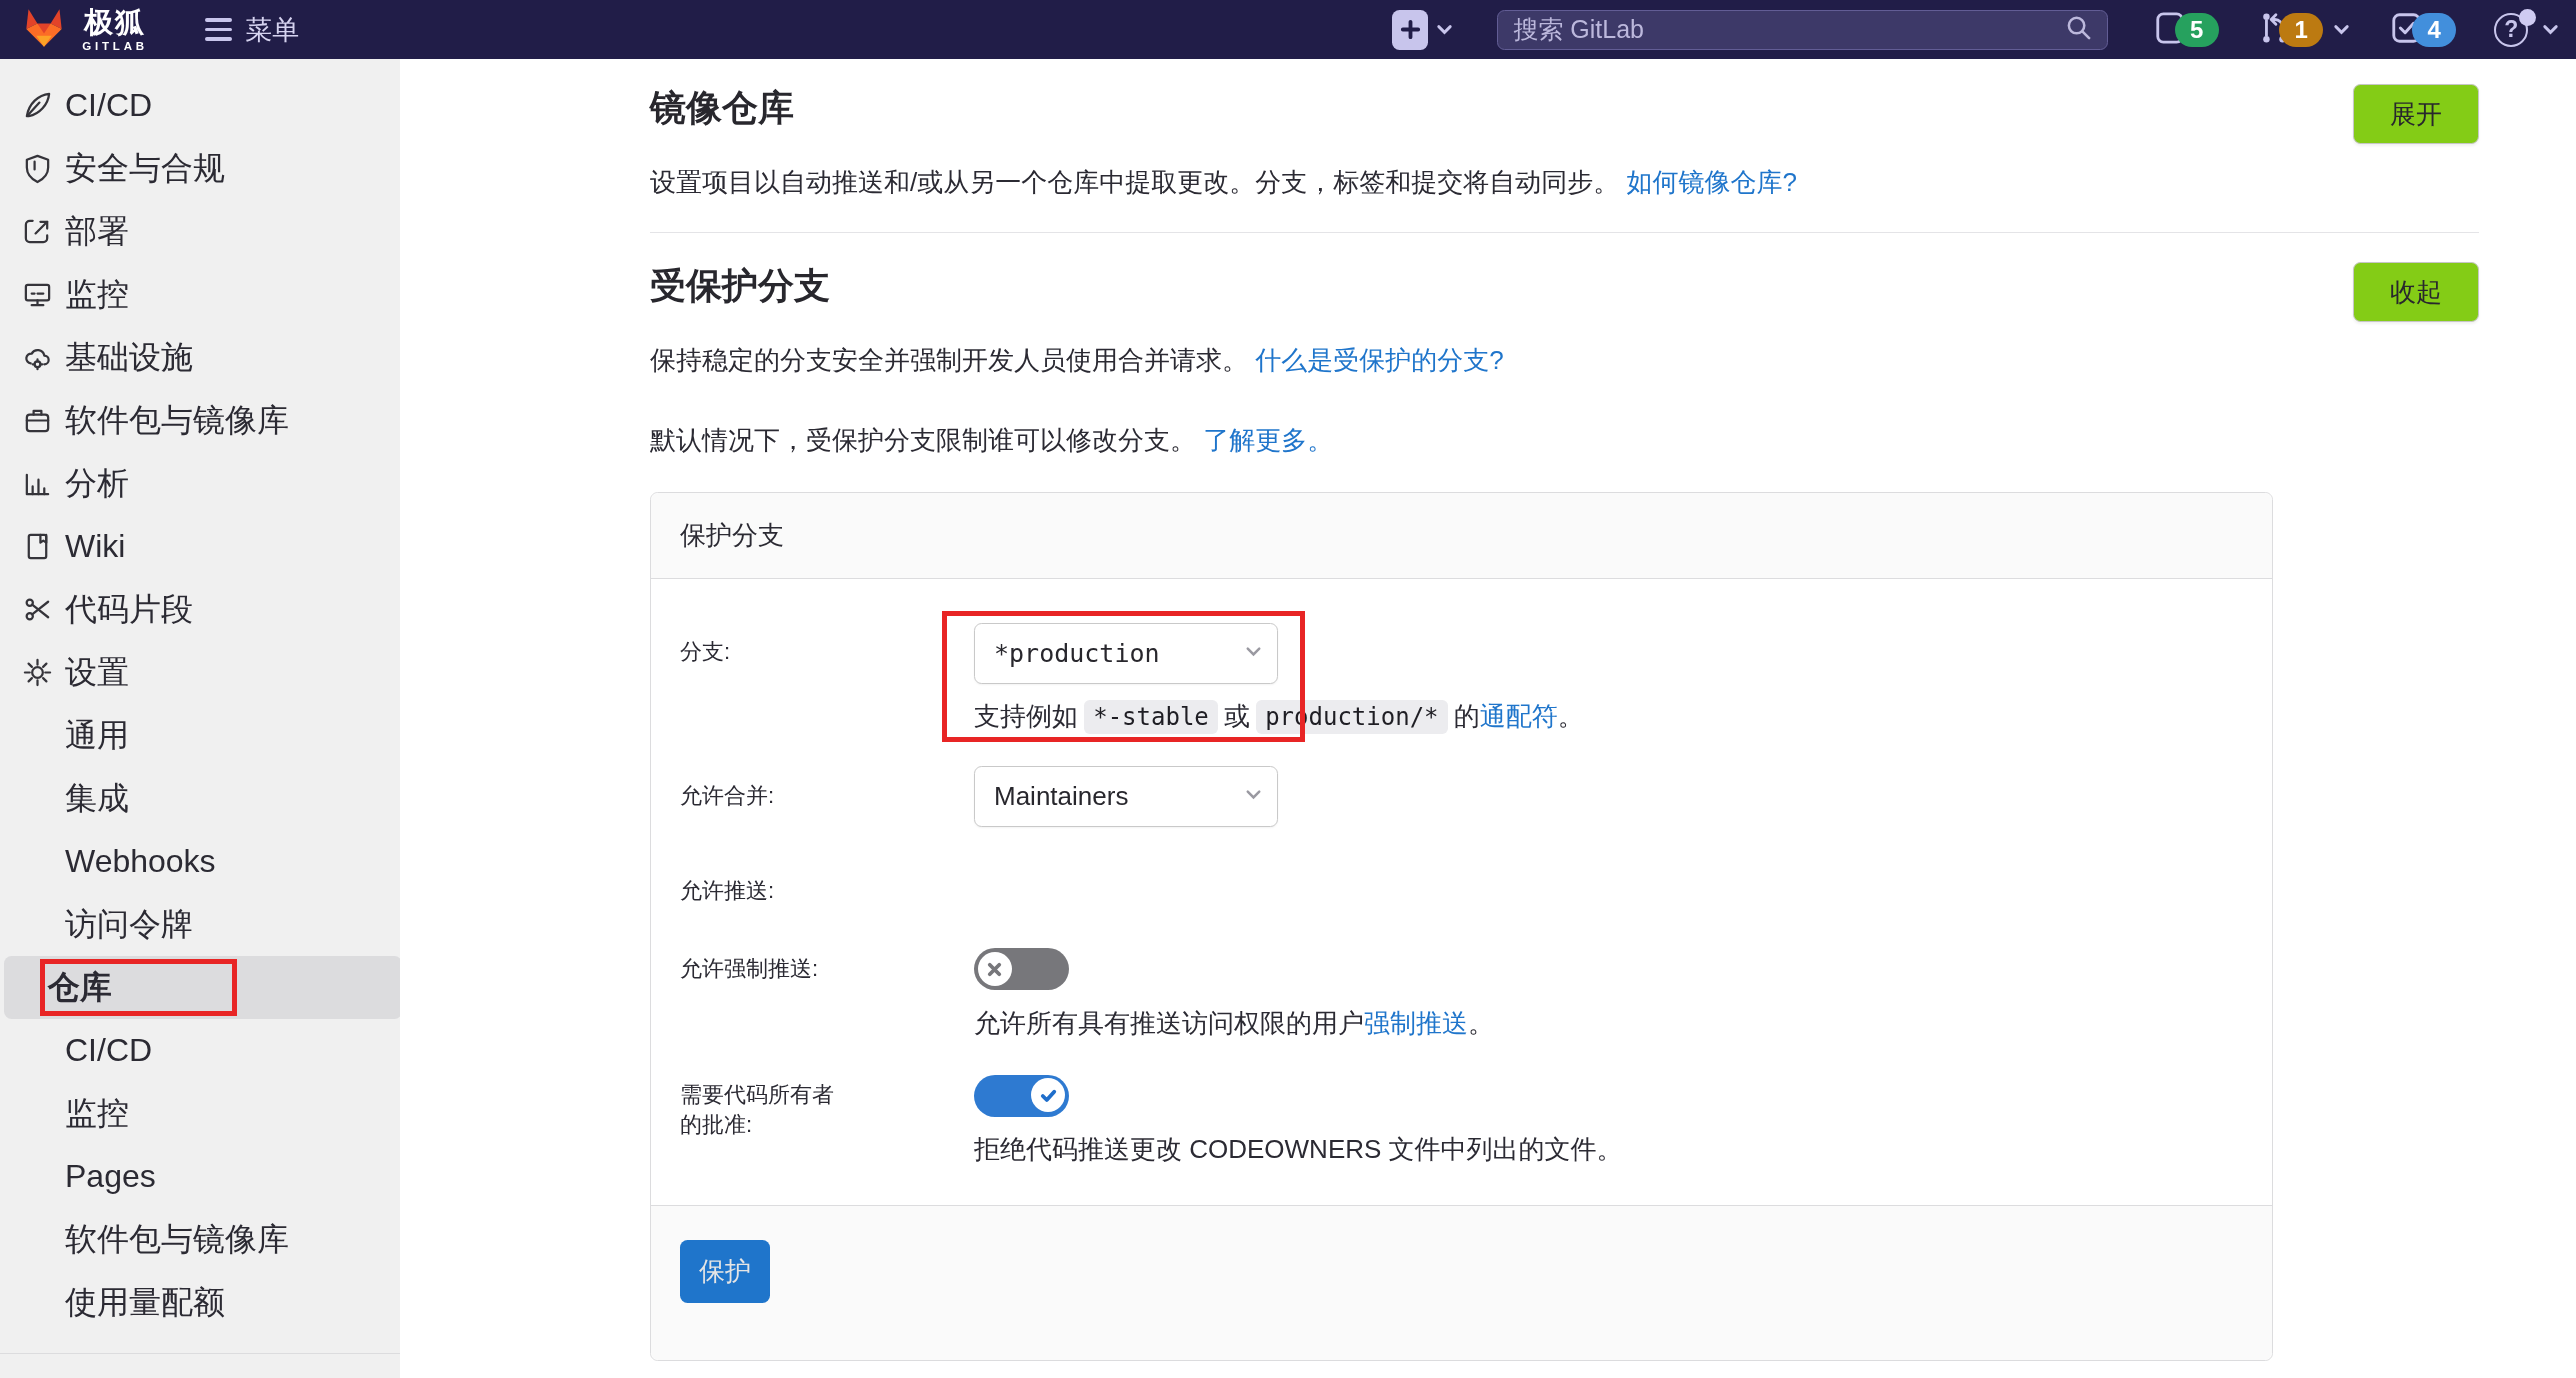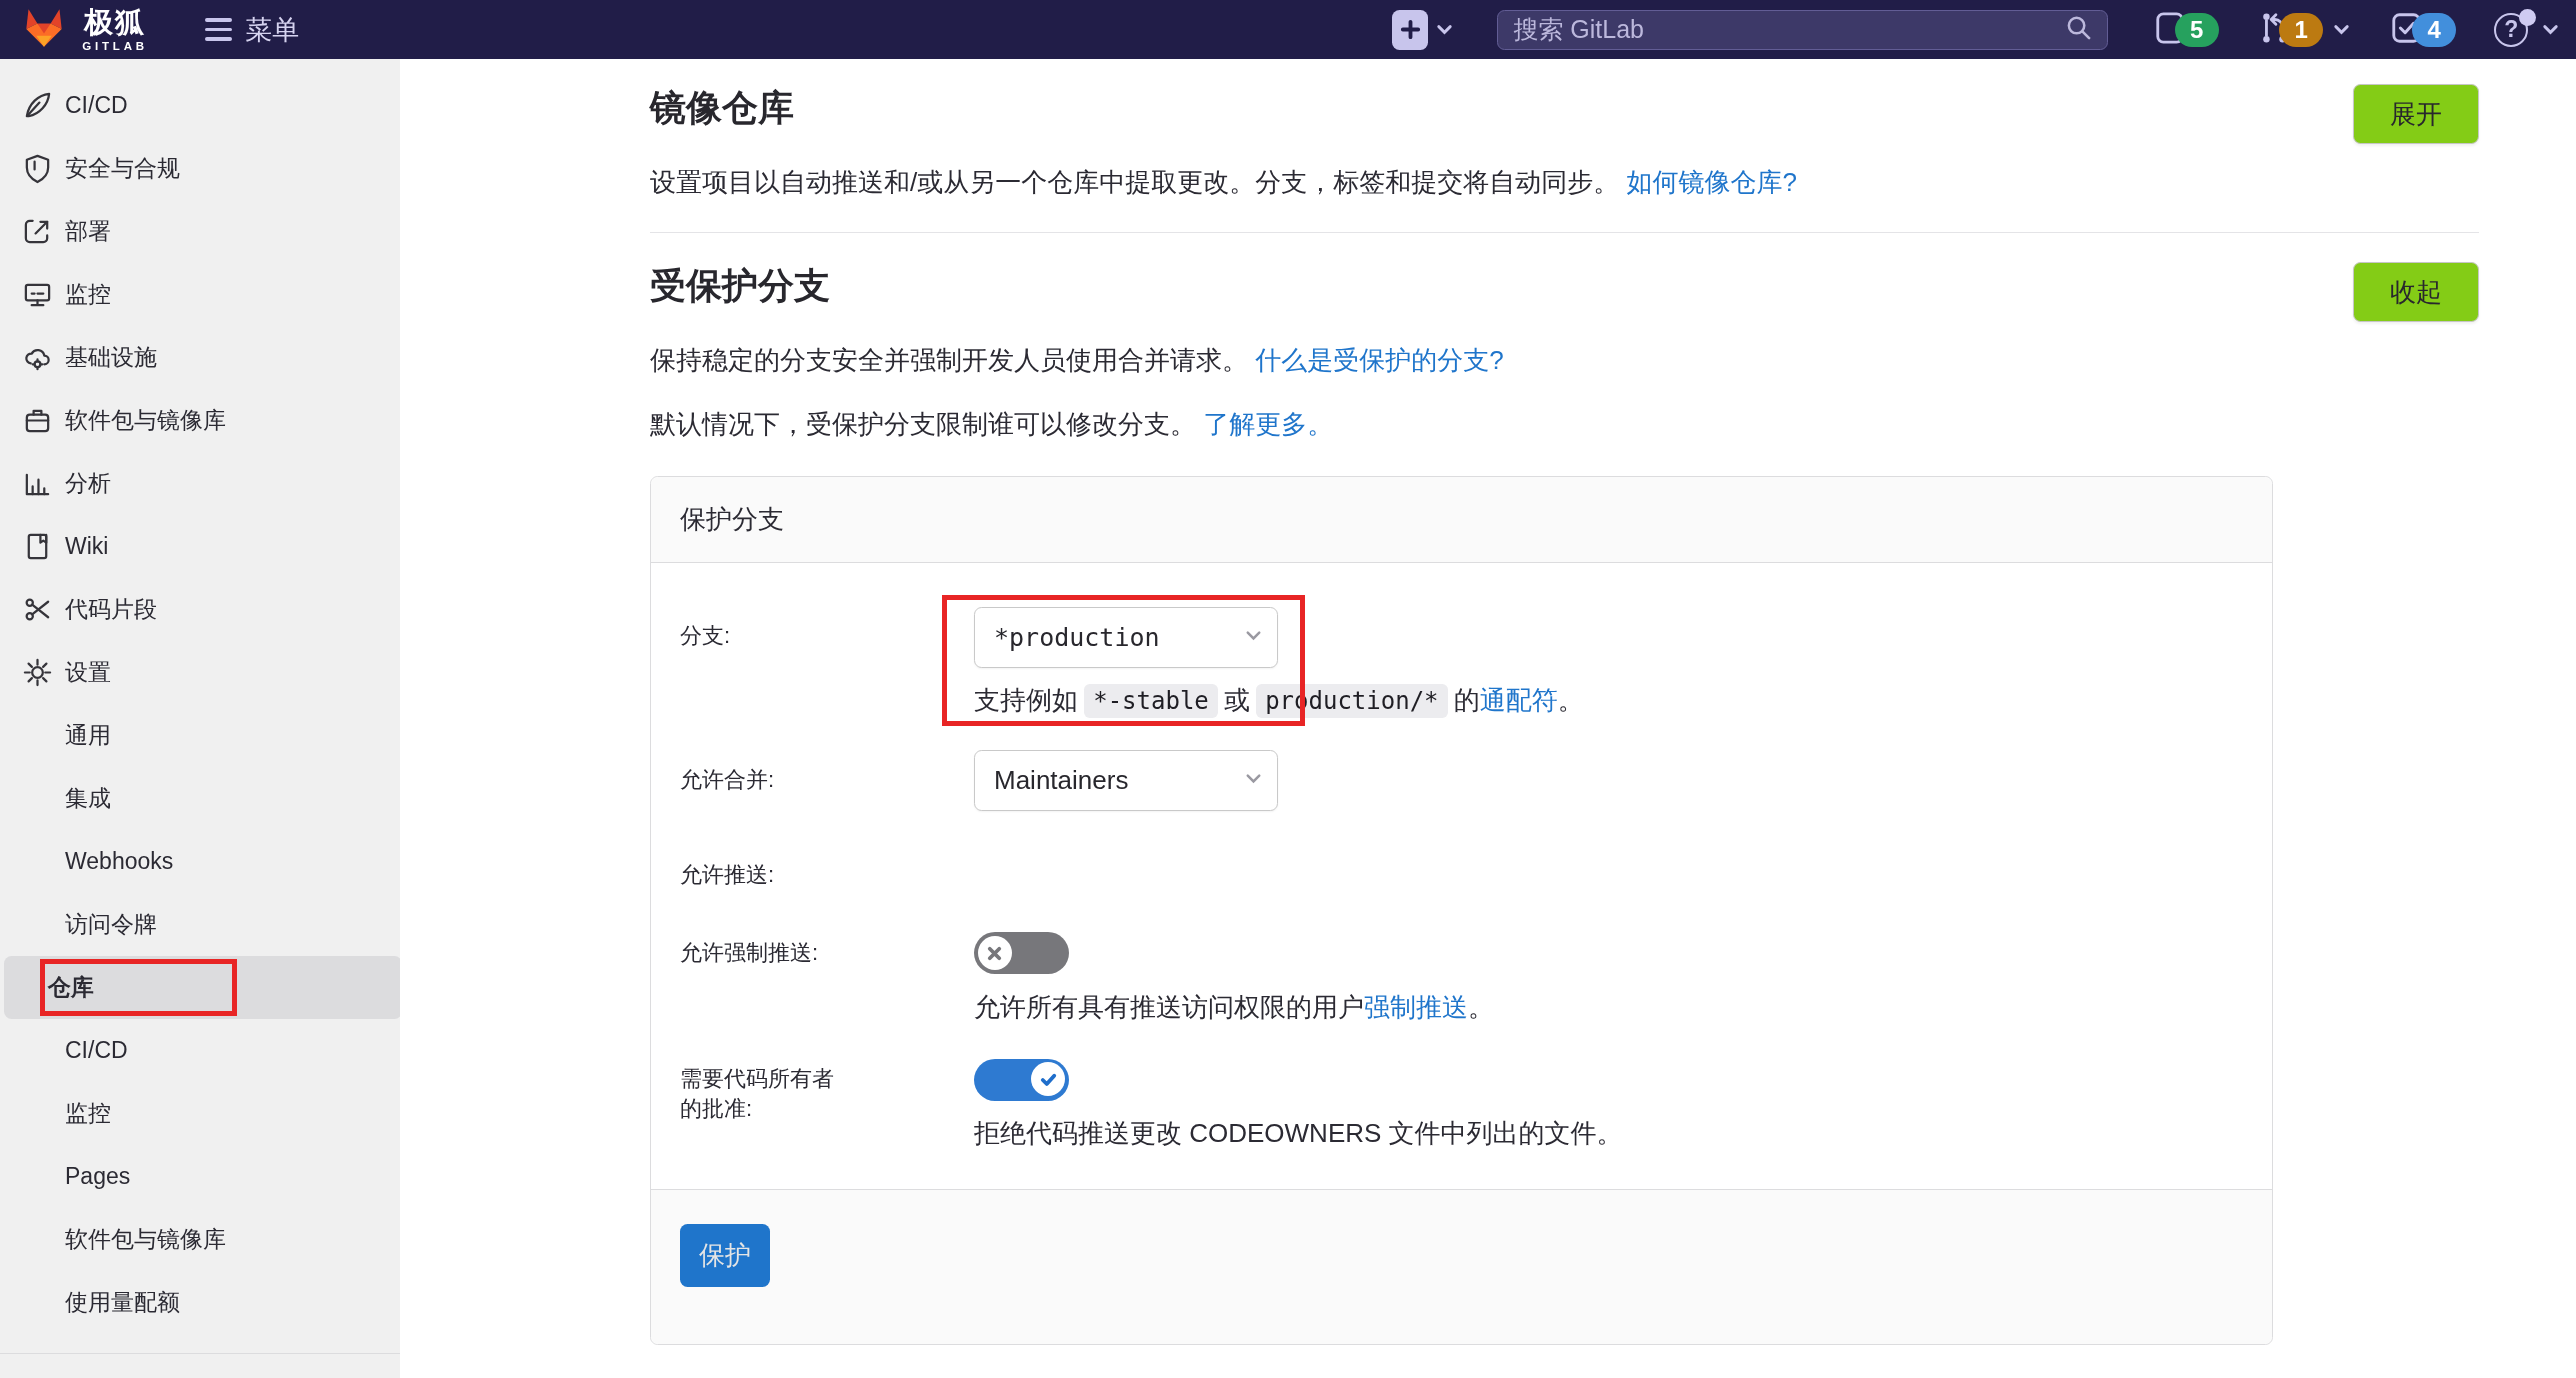--- a/index.html
+++ b/index.html
@@ -34,21 +34,21 @@
                  display:flex; align-items:center; justify-content:center;
                  color:#c8c5ec; font-size:23px; font-weight:700; position:relative;}
   .help-dot { position:absolute; top:-5.7px; right:-9.5px; width:17px; height:17px;
               border-radius:50%; background:#cfcbf2; }
 
   
   .sidebar { position:absolute; top:59px; left:0; width:411px; bottom:0; background:#f0f0f0; }
   .sidebar-gutter { position:absolute; top:0; right:0; width:11.5px; height:100%; background:#fff; }
   .side-list { list-style:none; padding-top:15.3px; }
   .side-item { position:relative; height:63px; display:flex; align-items:center;
-               padding-left:65px; font-size:23px; color:#2b2a33; cursor:pointer;}
+               padding-left:65px; font-size:32px; color:#2b2a33; cursor:pointer;}
   .side-item .s-icon { position:absolute; left:21px; top:50%; transform:translateY(-50%);
                        width:32px; height:32px; display:flex; align-items:center; justify-content:center;}
   .s-icon svg { stroke:#35343a; fill:none; stroke-width:2.3; stroke-linecap:round; stroke-linejoin:round;}
   .side-item.active { background:#dcdcde; border-radius:7.6px; margin:0 9.5px 0 3.8px; padding-left:44px;
                       font-weight:700;}
   .anno { border:5.7px solid #e82525; position:absolute; z-index:6; }
   .anno-sidebar { left:36px; top:2.9px; width:197px; height:57px; }
   .side-divider { margin:19px 0 0 0; border-top:1.9px solid #dcdcde; }
 
   
@@ -346,21 +346,21 @@
   <div class="hr"></div>
 
   <div class="section-head mt30">
     <h2 class="section-title">受保护分支</h2>
     <button class="ghost-btn">收起</button>
   </div>
   <p class="body-text mt26">
     <span>保持稳定的分支安全并强制开发人员使用合并请求。</span>
     <a class="lnk">什么是受保护的分支?</a>
   </p>
-  <p class="body-text" style="margin-top:29px">
+  <p class="body-text" style="margin-top:45px">
     <span>默认情况下，受保护分支限制谁可以修改分支。</span>
     <a class="lnk">了解更多。</a>
   </p>
 
   <div class="card">
     <div class="card-header">保护分支</div>
     <div class="card-body">
 
       <div class="form-row">
         <div class="row-label">分支:</div>

